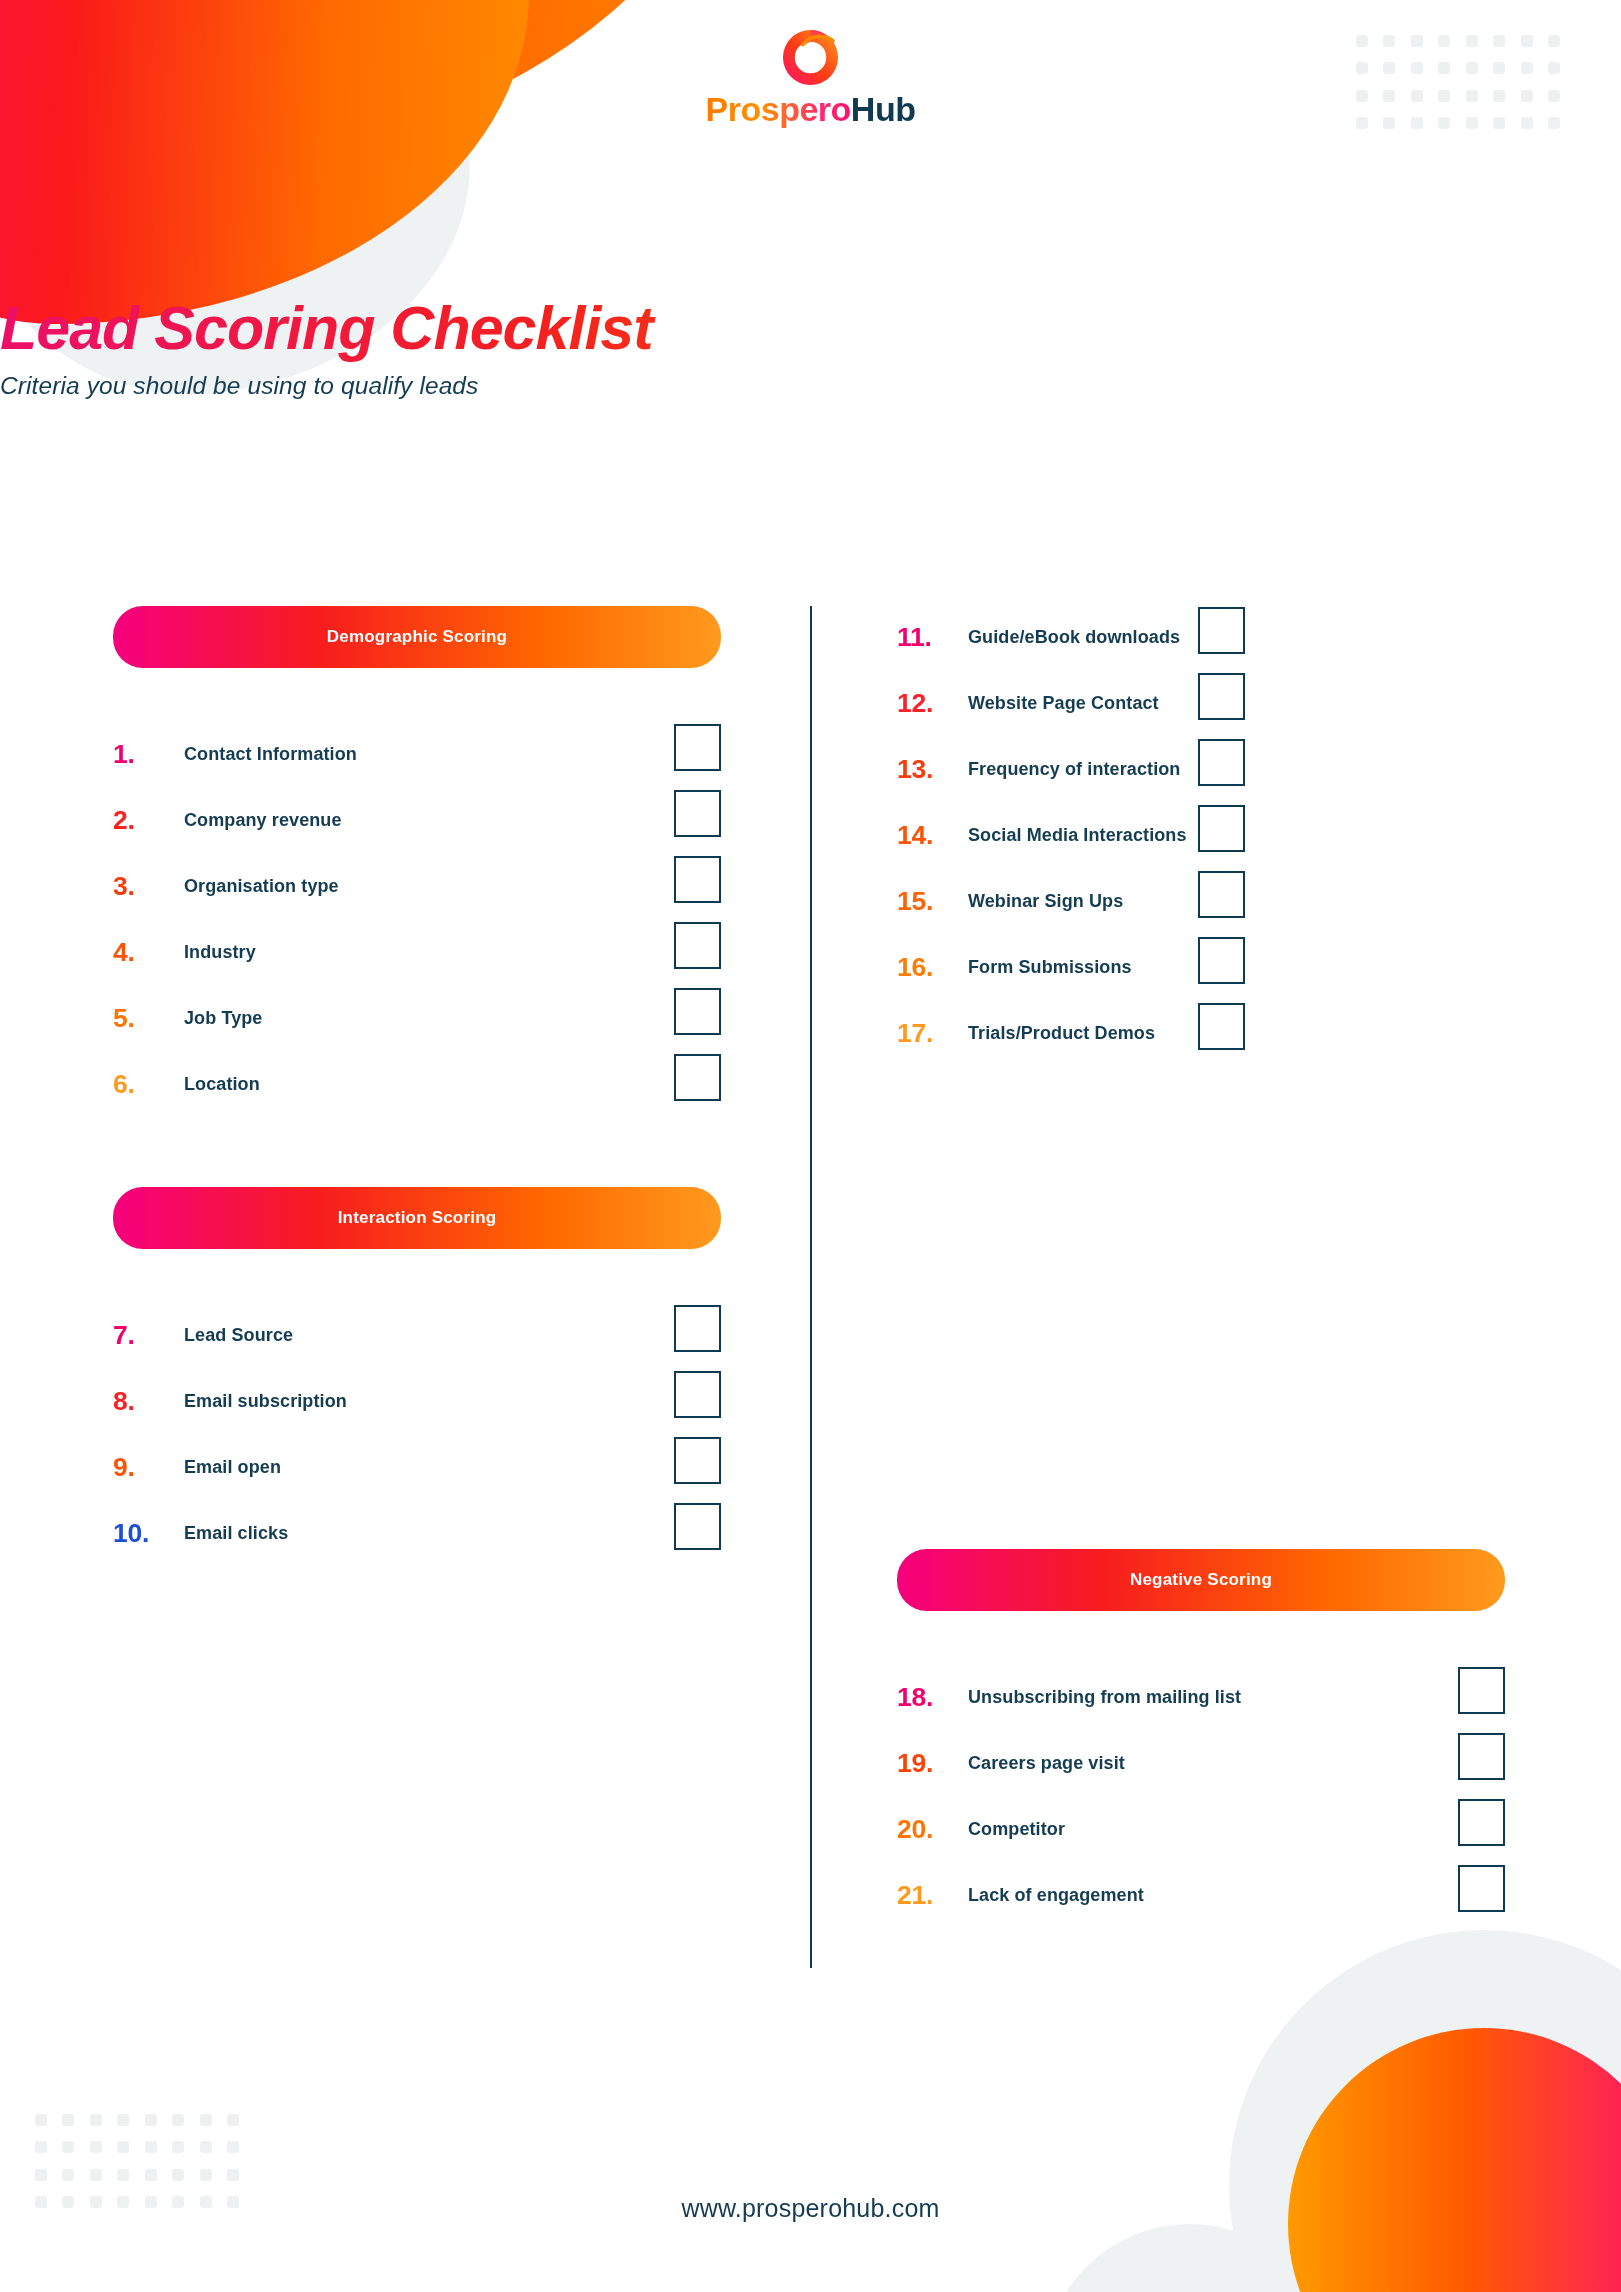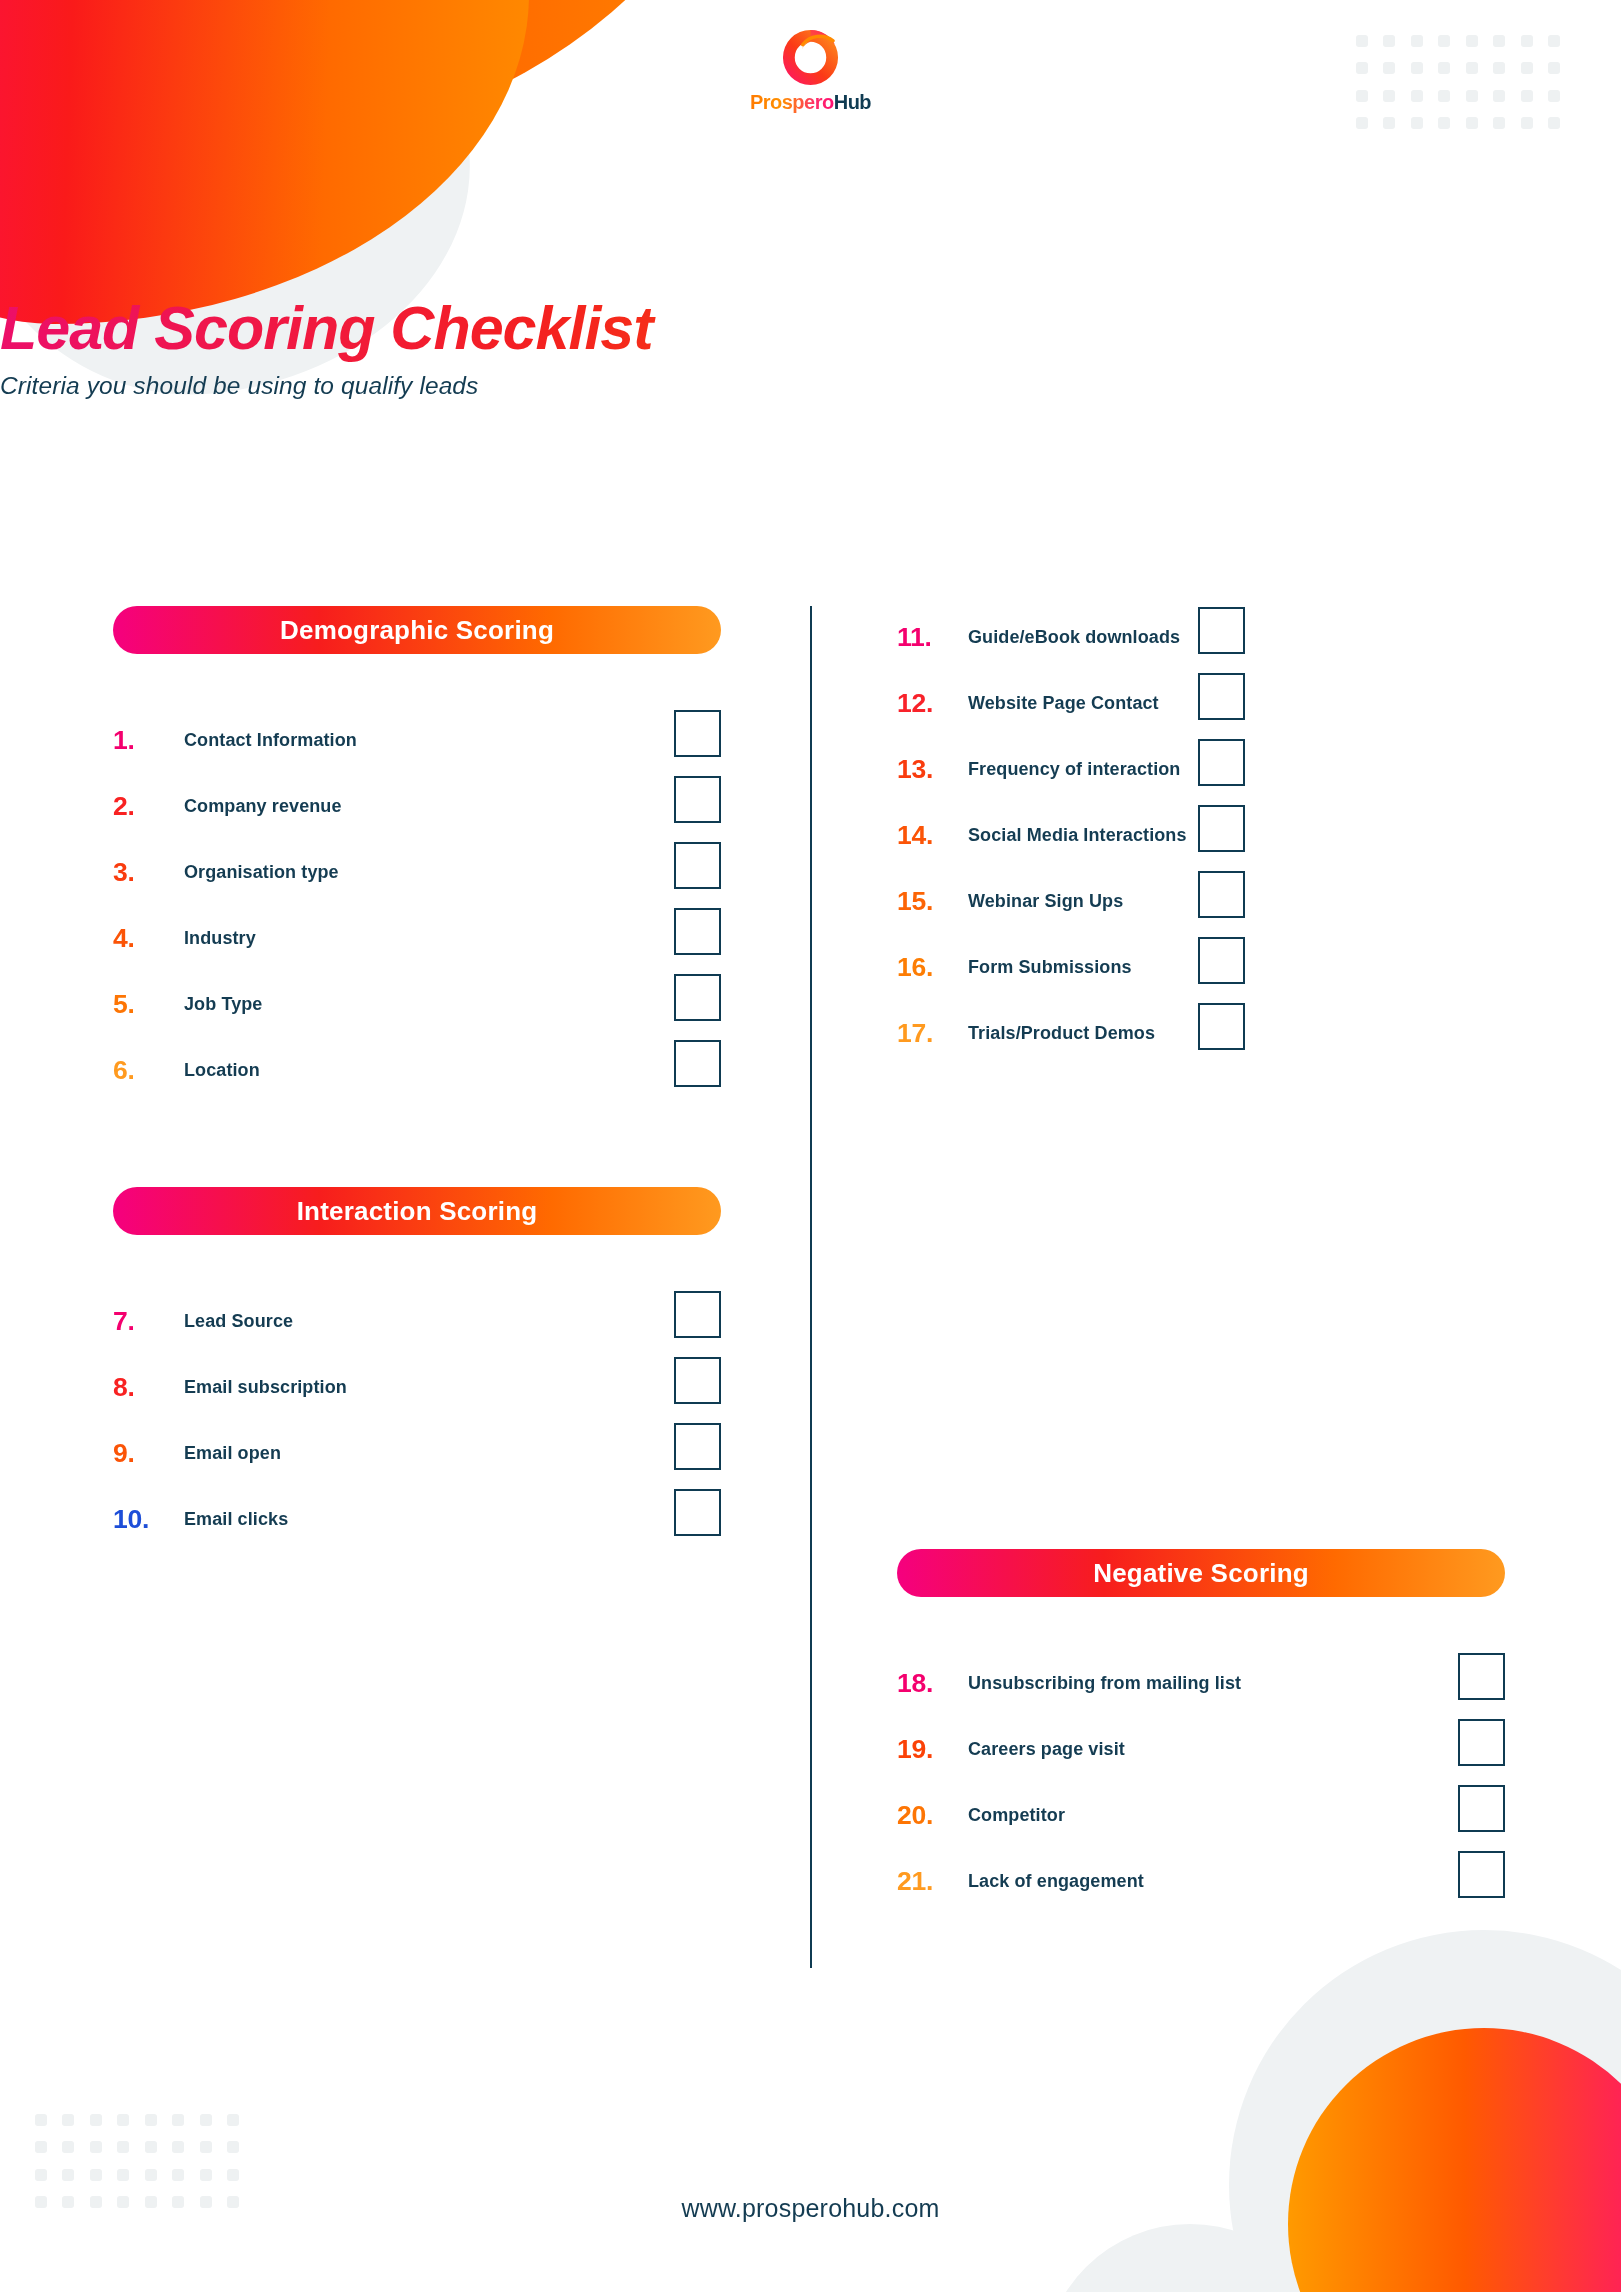--- a/index.html
+++ b/index.html
@@ -49,21 +49,21 @@
   .dots span { width:11.8px; height:11.8px; border-radius:2.9px; background:#eef1f2; display:block; }
   .dots-tr { right:61px; top:35px; grid-template-columns:repeat(8,11.8px); }
   .dots-bl { left:35px; top:2114px; grid-template-columns:repeat(8,11.8px); }
 
   
   .logo-wrap {
     position:absolute; left:0; right:0; top:27.4px;
     display:flex; flex-direction:column; align-items:center; gap:3.9px;
   }
   .logo-mark { width:61px; height:61px; }
-  .logo-word { font-size:20px; font-weight:bold; letter-spacing:-0.5px; line-height:1; }
+  .logo-word { font-size:34px; font-weight:bold; letter-spacing:-0.5px; line-height:1; }
   .logo-word .w1 {
     background:linear-gradient(90deg,#ff7a00 0%,#ff9100 38%,#ff2d6a 78%,#ff0f73 100%);
     -webkit-background-clip:text; background-clip:text; color:transparent;
   }
   .logo-word .w2 { color:#0f3b52; }
 
   .title-block { position:absolute; left:0; right:0; top:295px; text-align:left;font-style:italic; }
   .doc-title {
     font-size:61px; font-weight:bold; letter-spacing:-1px; line-height:1.1;
     background:linear-gradient(90deg,#ec0f69 0%,#f42020 33%,#fb5407 62%,#ff9a1f 100%);
@@ -78,22 +78,22 @@
   .divider {
     position:absolute; left:810px; top:606px; width:2px; height:1362px;
     background:#0f3b52;
   }
 
   .col { position:absolute; }
   .col-left  { left:113px; width:608px; }
   .col-right { left:897px; width:627px; }
 
   .pill {
-    height:48px; border-radius:30px; display:flex; align-items:center;
-    justify-content:center; color:#fff; font-size:26px; font-weight:bold;
+    height:62px; border-radius:30px; display:flex; align-items:center;
+    justify-content:center; color:#fff; font-size:17px; font-weight:bold;
     background:linear-gradient(90deg,#f5007f 0%,#f71d1d 34%,#ff6a00 72%,#ff9a1f 100%);
     letter-spacing:0.2px;
   }
   .pill-left  { width:608px; }
   .pill-right { width:608px; }
 
   .items { margin-top:37px; }
   .item { display:flex; align-items:flex-end; min-height:66px; }
   .item-num {
     width:71px; flex:0 0 71px; font-size:26.5px; font-weight:bold; line-height:33px;

